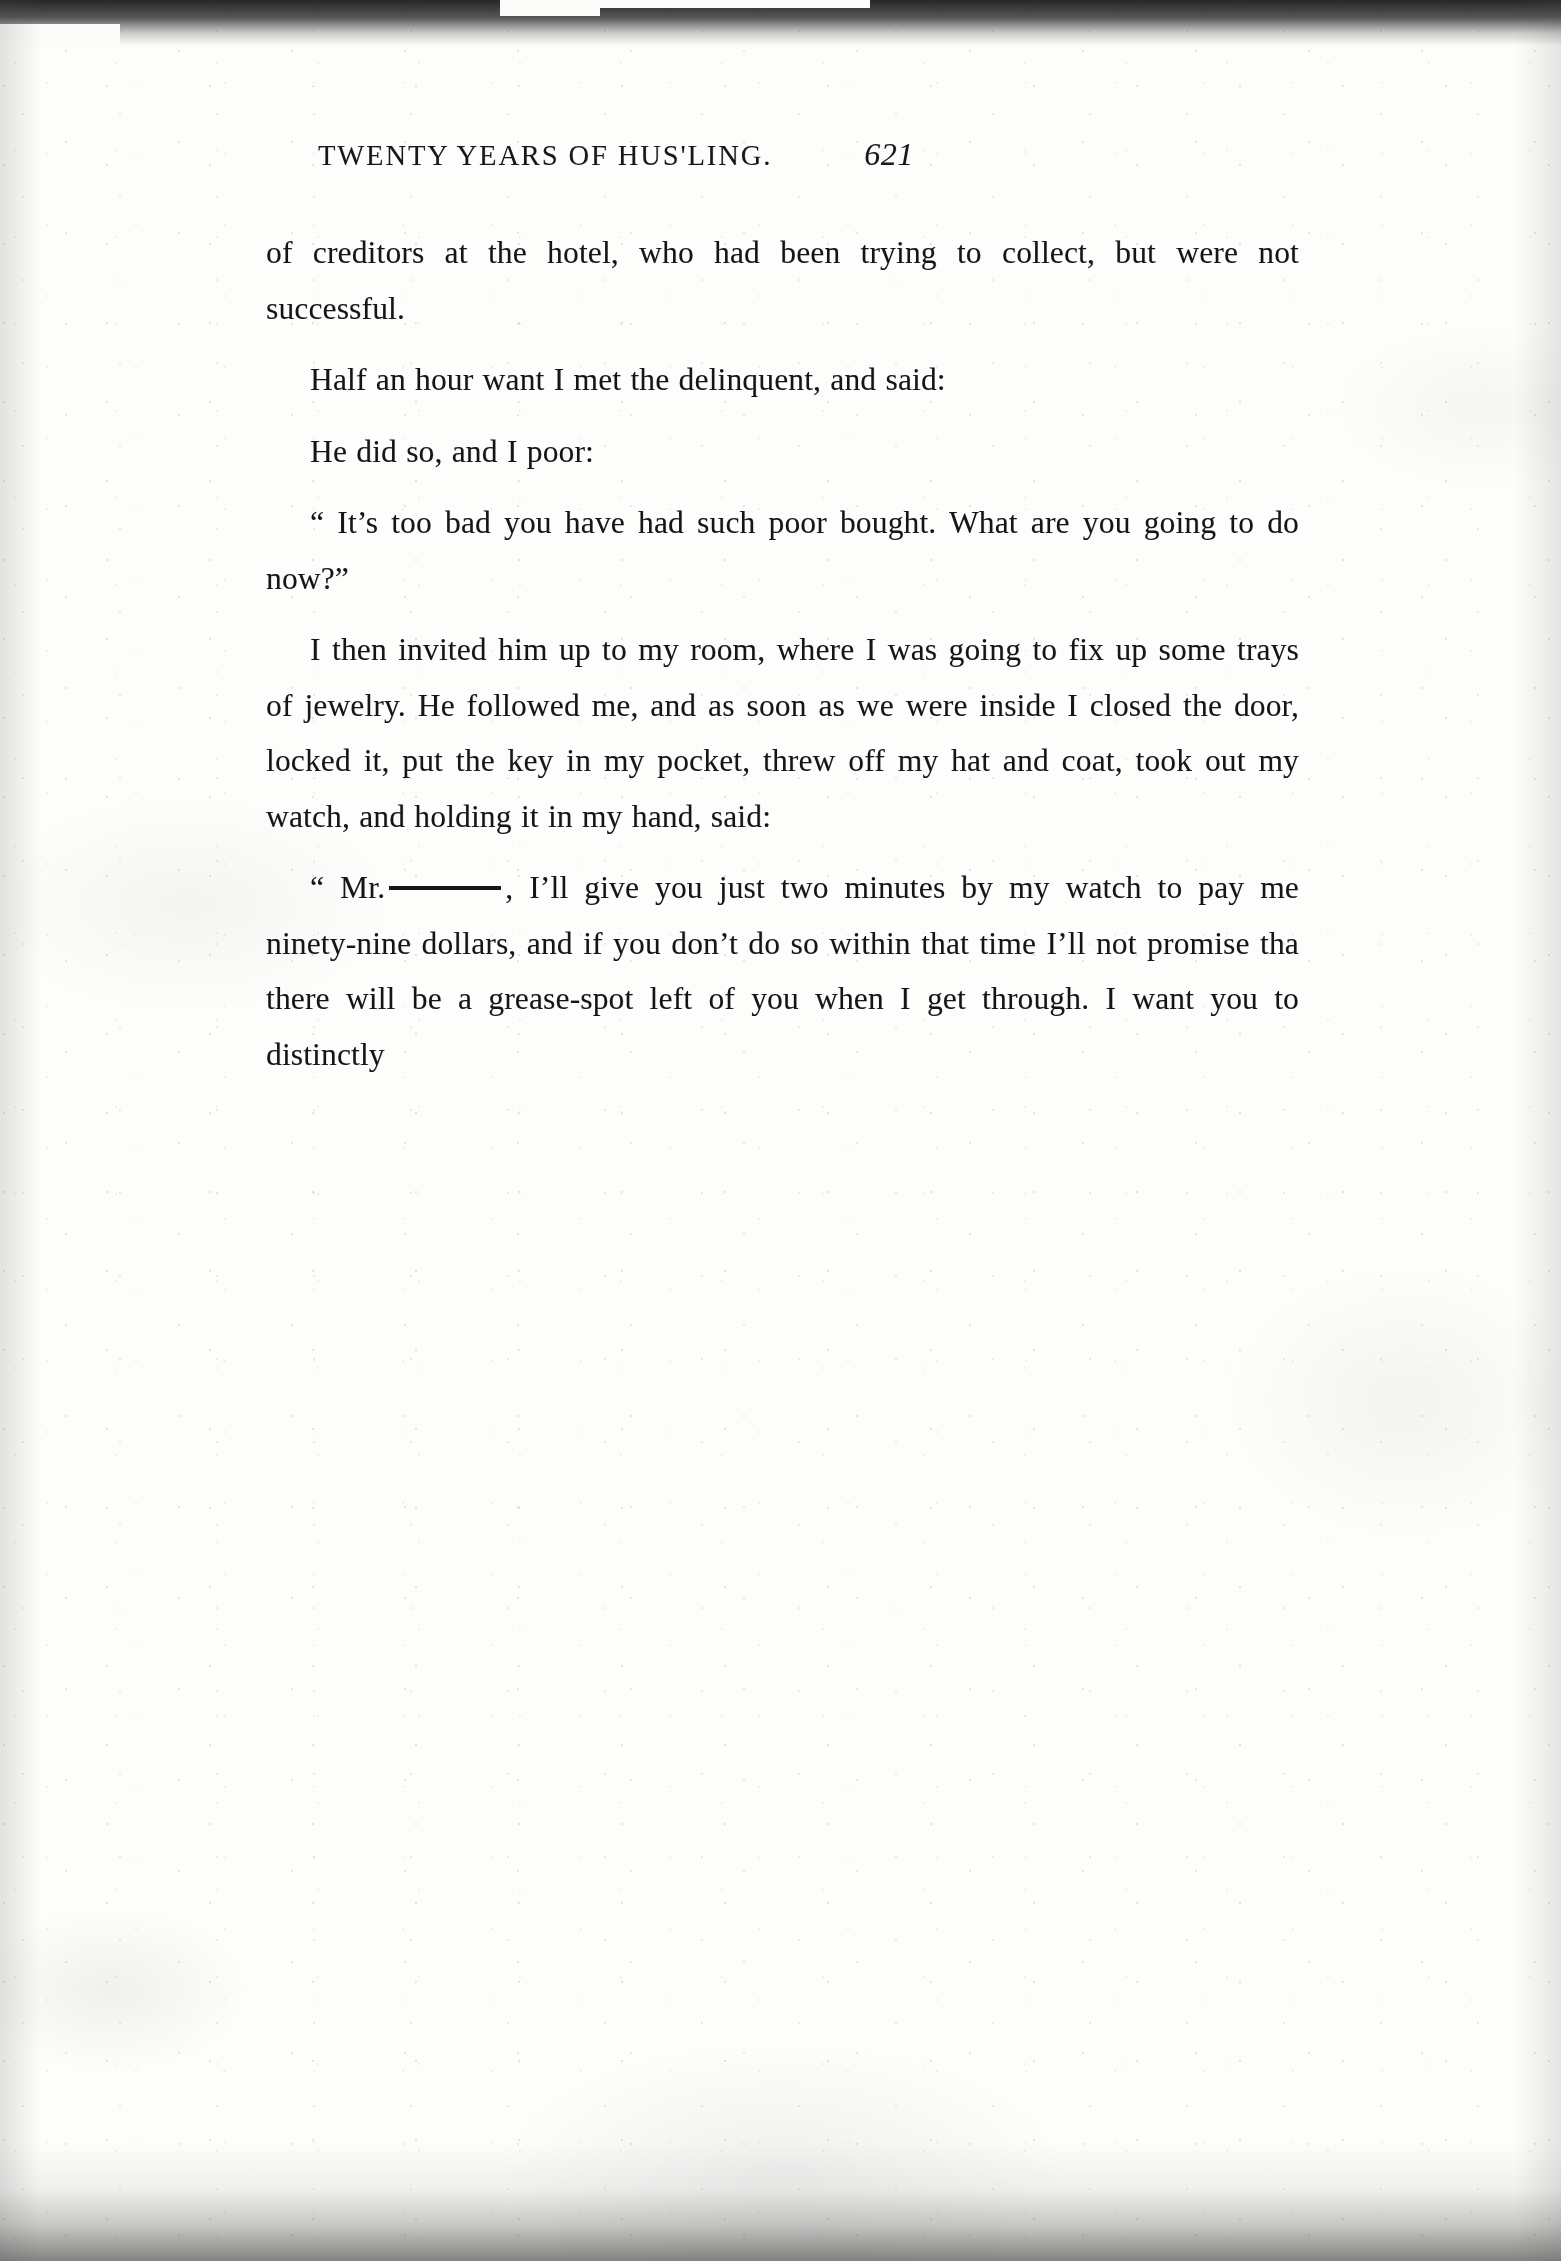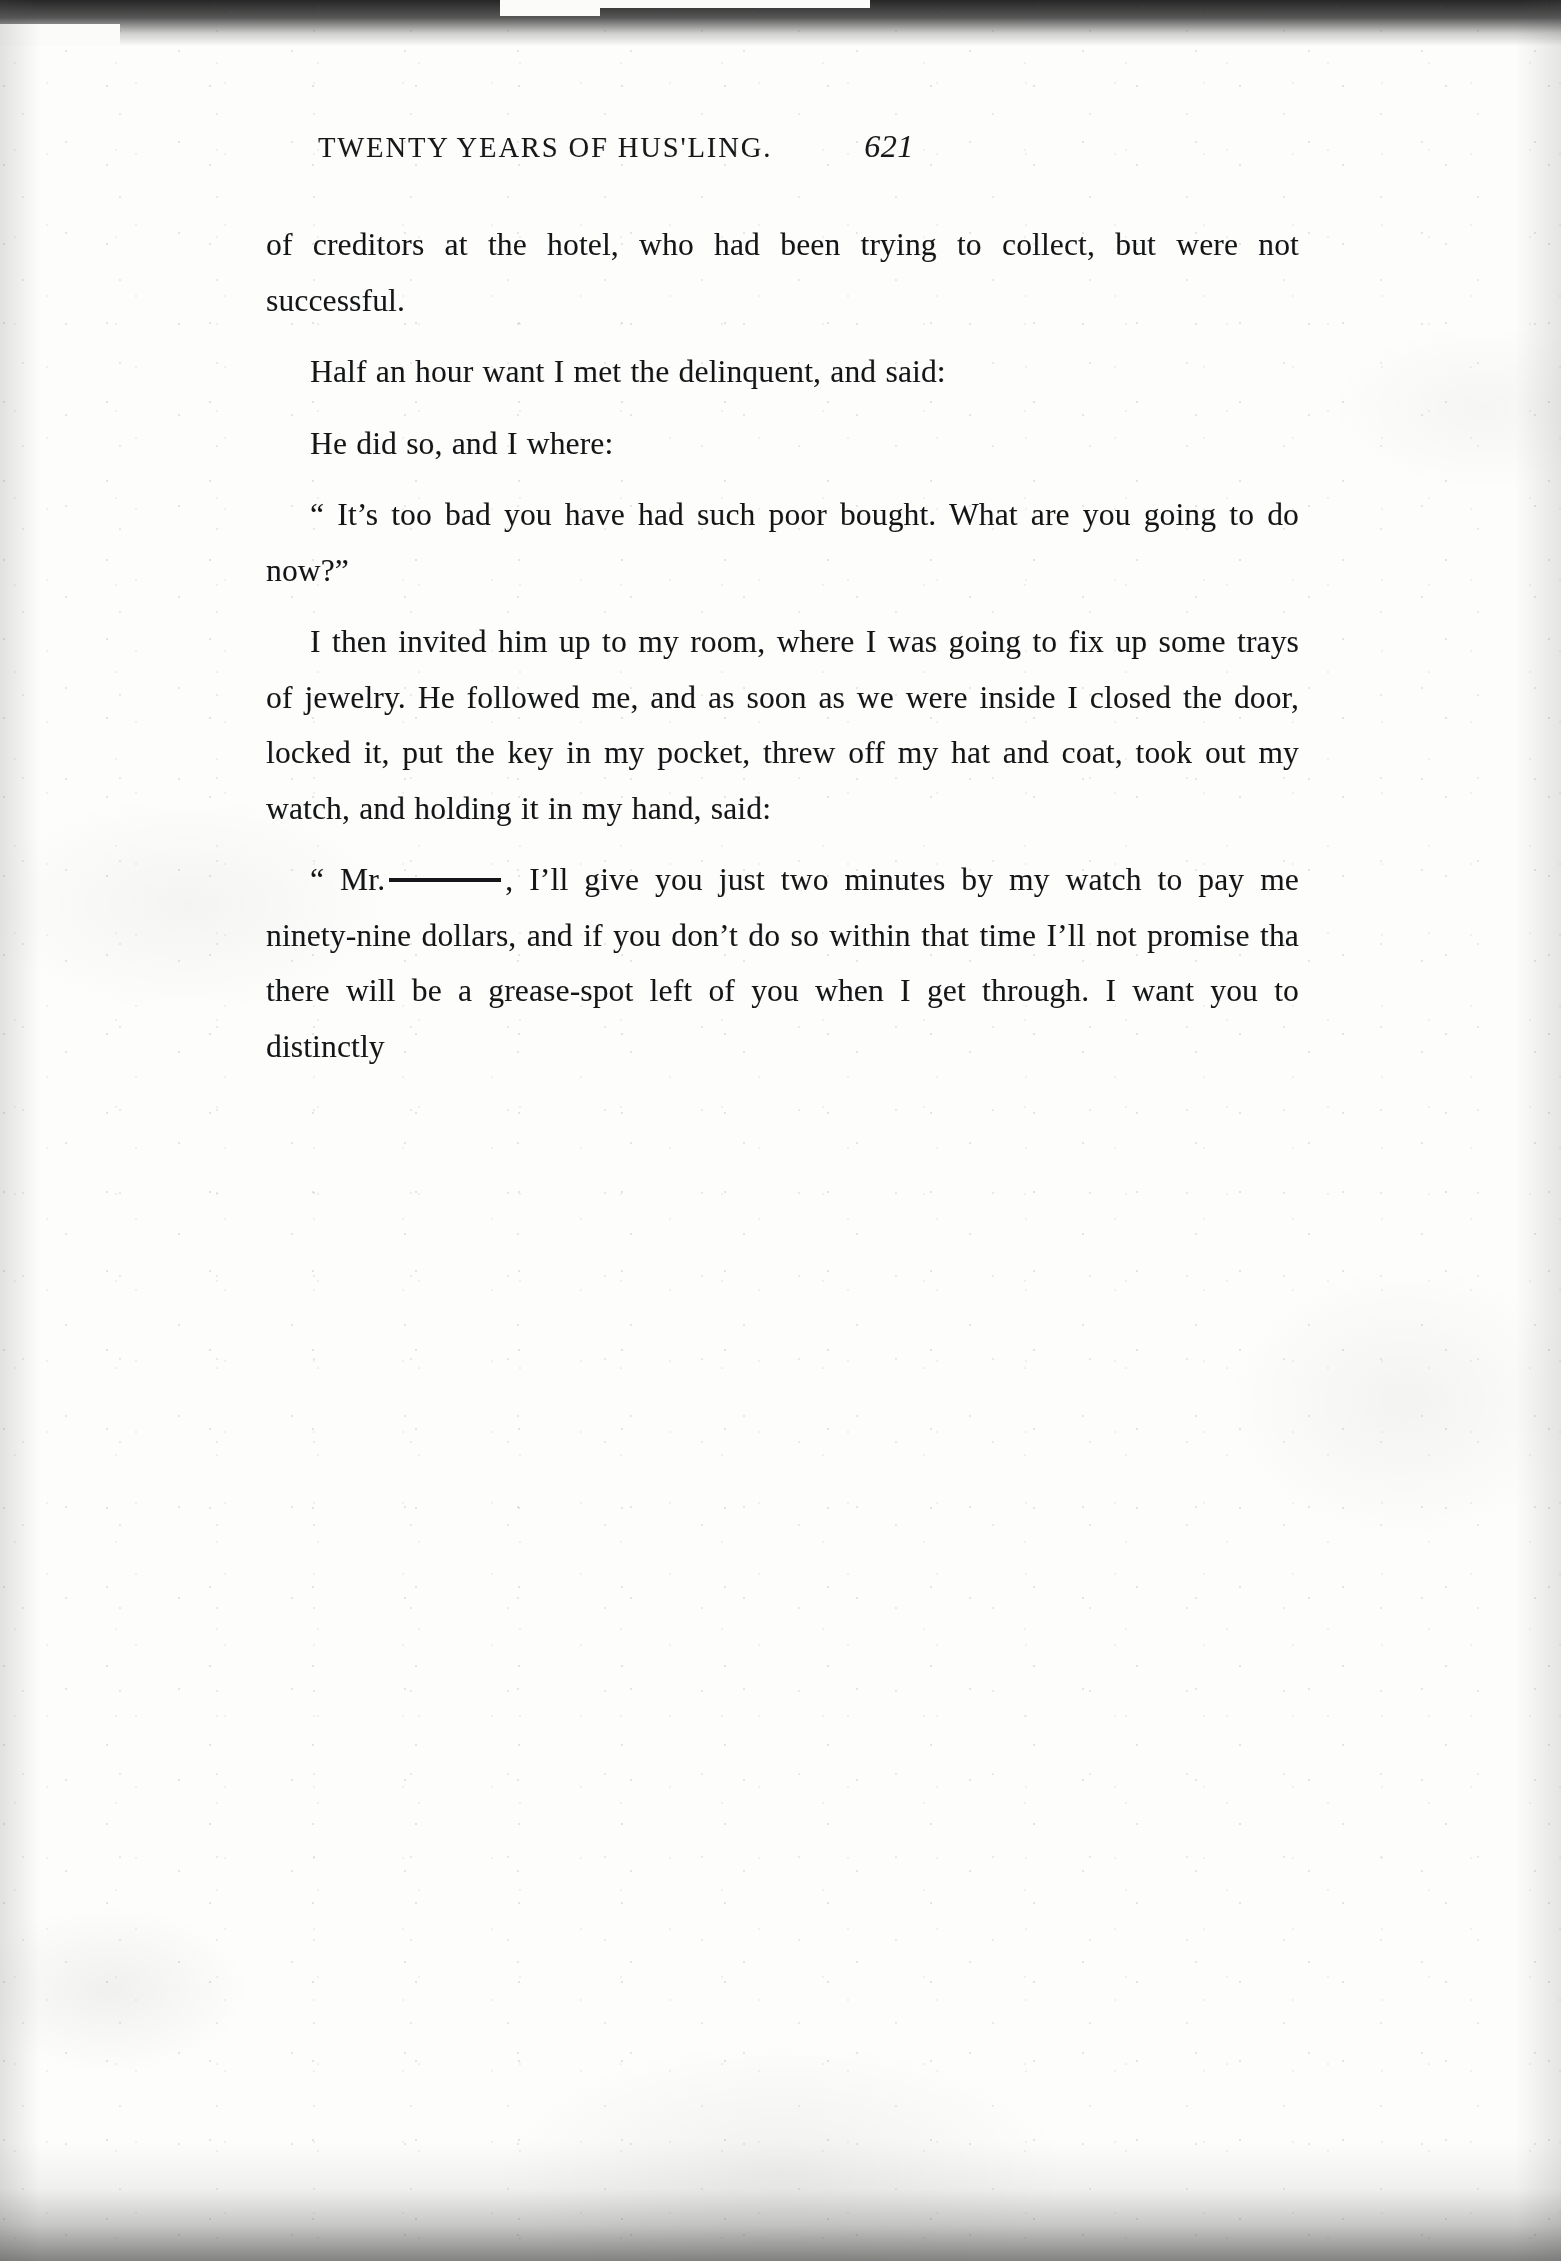--- a/index.html
+++ b/index.html
@@ -82,21 +82,21 @@
     right: 0; top: 0; bottom: 0;
     width: 46px;
     background: linear-gradient(270deg, rgba(80,80,80,0.14) 0%, rgba(255,255,255,0) 100%);
     pointer-events: none;
   }
 
   
   .content {
     position: absolute;
     left: 250px;
-    top: 128px;
+    top: 136px;
     width: 1065px;
   }
 
   .running-head {
     display: flex;
     align-items: baseline;
     justify-content: flex-start;
     margin-left: 68px;
     margin-bottom: 52px;
   }
@@ -165,21 +165,21 @@
     </div>
 
     <div class="body-text">
 
       <p>of creditors at the hotel, who had been trying to collect, but were not successful.</p>
 
 
       <p class="indent">Half an hour want I met the delinquent, and said:</p>
 
 
-      <p class="indent">He did so, and I where:</p>
+      <p class="indent">He did so, and I poor:</p>
 
       <p class="indent">“ It’s too bad you have had such poor bought. What are you going to do now?”</p>
 
 
       <p class="indent">I then invited him up to my room, where I was going to fix up some trays of jewelry.   He followed me, and as soon as we were inside I closed the door, locked it, put the key in my pocket, threw off my hat and coat, took out my watch, and holding it in my hand, said:</p>
 
       <p class="indent"><span>“ Mr.</span><span class="blank blank-narrow"></span><span>, I’ll give you just two minutes by my watch to pay me ninety-nine dollars, and if you don’t do so within that time I’ll not promise tha there will be a grease-spot left of you when I get through.   I want you to distinctly</span></p>
 
     </div>
   </div>

